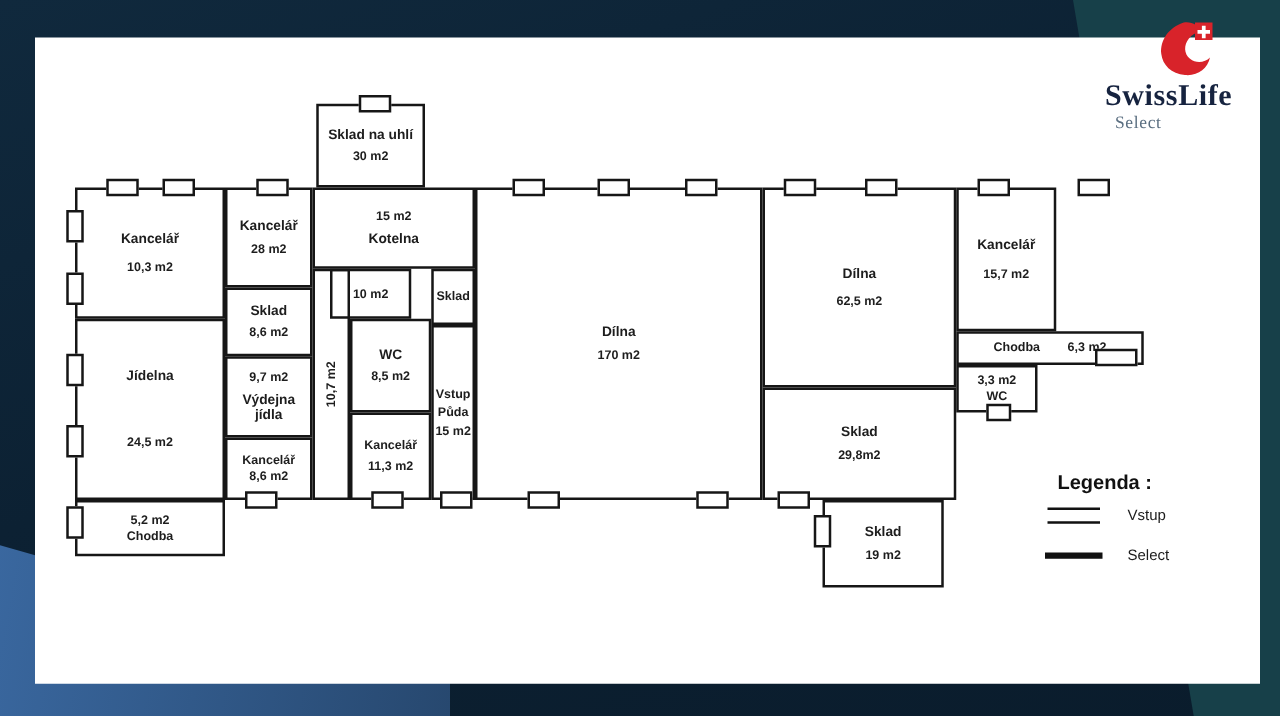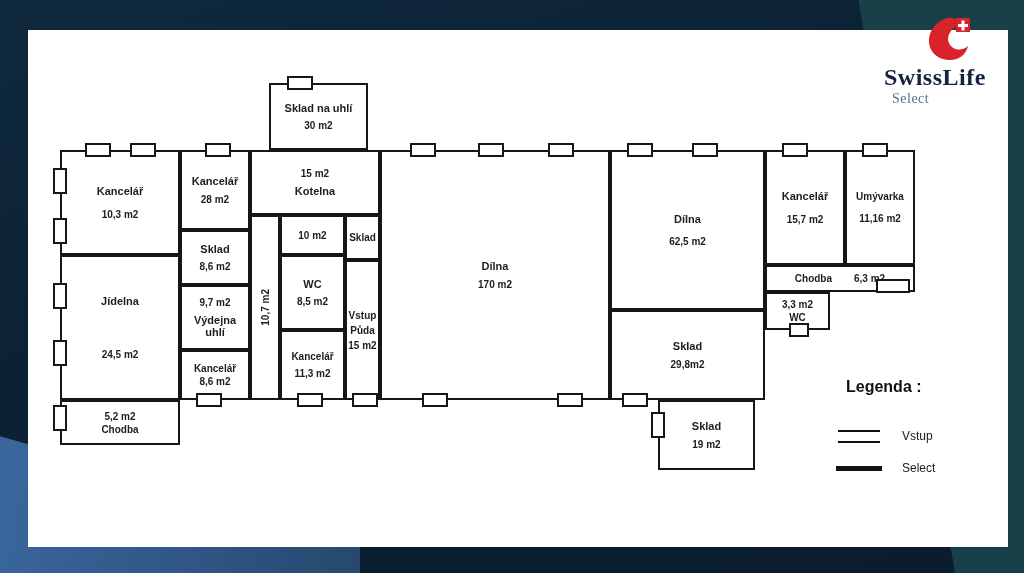--- a/index.html
+++ b/index.html
@@ -21,21 +21,21 @@
   .room.row{flex-direction:row;gap:22px;}
   .rname{font-weight:700;font-size:11px;line-height:1.1;}
   .rname.small{font-size:10px;}
   .rarea{font-weight:600;font-size:10px;line-height:1.1;}
   .vert{writing-mode:vertical-rl;transform:rotate(180deg);font-size:10px;font-weight:600;}
   .wrapname{max-width:60px;}
   .win-h{position:absolute;box-sizing:border-box;width:26px;height:14px;background:#fff;border:2px solid #161616;z-index:3;}
   .win-v{position:absolute;box-sizing:border-box;width:14px;height:26px;background:#fff;border:2px solid #161616;z-index:3;}
   
   .legend{position:absolute;left:832px;top:378px;width:150px;z-index:4;color:#111;}
-  .legend-title{font-size:16px;font-weight:700;margin-bottom:30px;padding-left:14px;}
+  .legend-title{font-size:16px;font-weight:700;margin-bottom:6px;padding-left:14px;}
   .legend-row{display:flex;align-items:center;gap:16px;margin-bottom:12px;height:20px;}
   .symcell{width:54px;display:flex;justify-content:center;align-items:center;}
   .sym-vstup{width:42px;height:9px;border-top:2px solid #111;border-bottom:2px solid #111;}
   .sym-okno{width:28px;height:16px;border:2px solid #111;background:#fff;box-sizing:border-box;}
   .sym-vrata{width:46px;height:5px;background:#111;}
   .legend-label{font-size:12px;color:#1c1c1c;}
   
   .logo{position:absolute;left:884px;top:16px;width:128px;z-index:4;text-align:left;}
   .logo-icon{display:block;margin:0 auto 2px auto;}
   .logo-brand{font-family:"Liberation Serif",serif;font-weight:700;font-size:24px;color:#16233f;letter-spacing:0.5px;}
@@ -44,60 +44,60 @@
 </head>
 <body>
 
 <div class="page">
   <div class="bg bg-teal"></div>
   <div class="bg bg-blue"></div>
   <div class="card"></div>
 
   <div class="plan">
 
-    <div class="room" style="left:269px;top:83px;width:99px;height:67px;">
+    <div class="room" style="left:253px;top:83px;width:87px;height:67px;">
       <span class="rname">Sklad na uhlí</span>
       <span class="rarea">30 m2</span>
     </div>
 
     <div class="room gap-lg" style="left:60px;top:150px;width:120px;height:105px;">
       <span class="rname">Kancelář</span>
       <span class="rarea">10,3 m2</span>
     </div>
 
     <div class="room" style="left:180px;top:150px;width:70px;height:80px;">
       <span class="rname">Kancelář</span>
       <span class="rarea">28 m2</span>
     </div>
 
     <div class="room" style="left:250px;top:150px;width:130px;height:65px;">
       <span class="rarea">15 m2</span>
       <span class="rname">Kotelna</span>
     </div>
 
-    <div class="room" style="left:280px;top:215px;width:65px;height:40px;">
+    <div class="room" style="left:264px;top:215px;width:65px;height:40px;">
       <span class="rarea">10 m2</span>
     </div>
 
     <div class="room" style="left:345px;top:215px;width:35px;height:45px;">
       <span class="rname small">Sklad</span>
     </div>
 
     <div class="room" style="left:250px;top:215px;width:30px;height:185px;">
       <span class="vert">10,7 m2</span>
     </div>
 
     <div class="room" style="left:180px;top:230px;width:70px;height:55px;">
       <span class="rname">Sklad</span>
       <span class="rarea">8,6 m2</span>
     </div>
 
     <div class="room" style="left:180px;top:285px;width:70px;height:65px;">
       <span class="rarea">9,7 m2</span>
-      <span class="rname wrapname">Výdejna uhlí</span>
+      <span class="rname wrapname">Výdejna jídla</span>
     </div>
 
     <div class="room" style="left:180px;top:350px;width:70px;height:50px;gap:2px;">
       <span class="rname small">Kancelář</span>
       <span class="rarea">8,6 m2</span>
     </div>
 
     <div class="room" style="left:280px;top:255px;width:65px;height:75px;">
       <span class="rname">WC</span>
       <span class="rarea">8,5 m2</span>
@@ -132,24 +132,20 @@
     <div class="room" style="left:658px;top:400px;width:97px;height:70px;">
       <span class="rname">Sklad</span>
       <span class="rarea">19 m2</span>
     </div>
 
     <div class="room gap-lg" style="left:765px;top:150px;width:80px;height:115px;">
       <span class="rname">Kancelář</span>
       <span class="rarea">15,7 m2</span>
     </div>
 
-    <div class="room gap-lg" style="left:845px;top:150px;width:70px;height:115px;">
-      <span class="rname small">Umývarka</span>
-      <span class="rarea">11,16 m2</span>
-    </div>
 
     <div class="room row" style="left:765px;top:265px;width:150px;height:27px;">
       <span class="rname small">Chodba</span>
       <span class="rarea">6,3 m2</span>
     </div>
 
     <div class="room" style="left:765px;top:292px;width:65px;height:38px;gap:2px;align-items:center;">
       <span class="rarea">3,3 m2</span>
       <span class="rname small">WC</span>
     </div>

